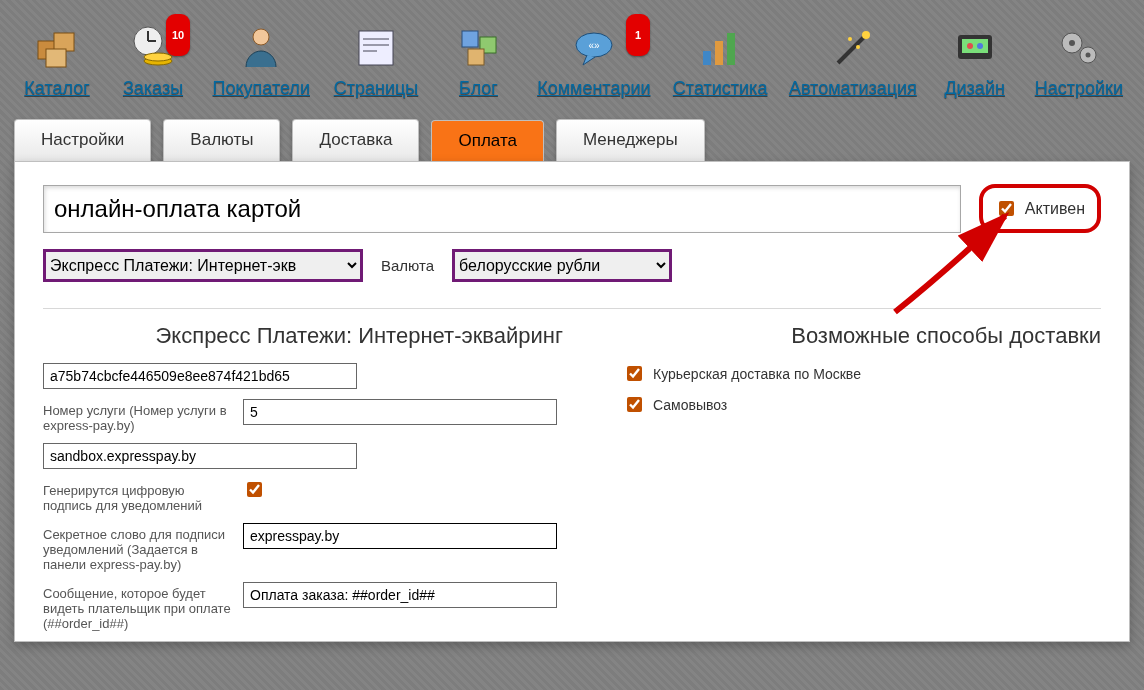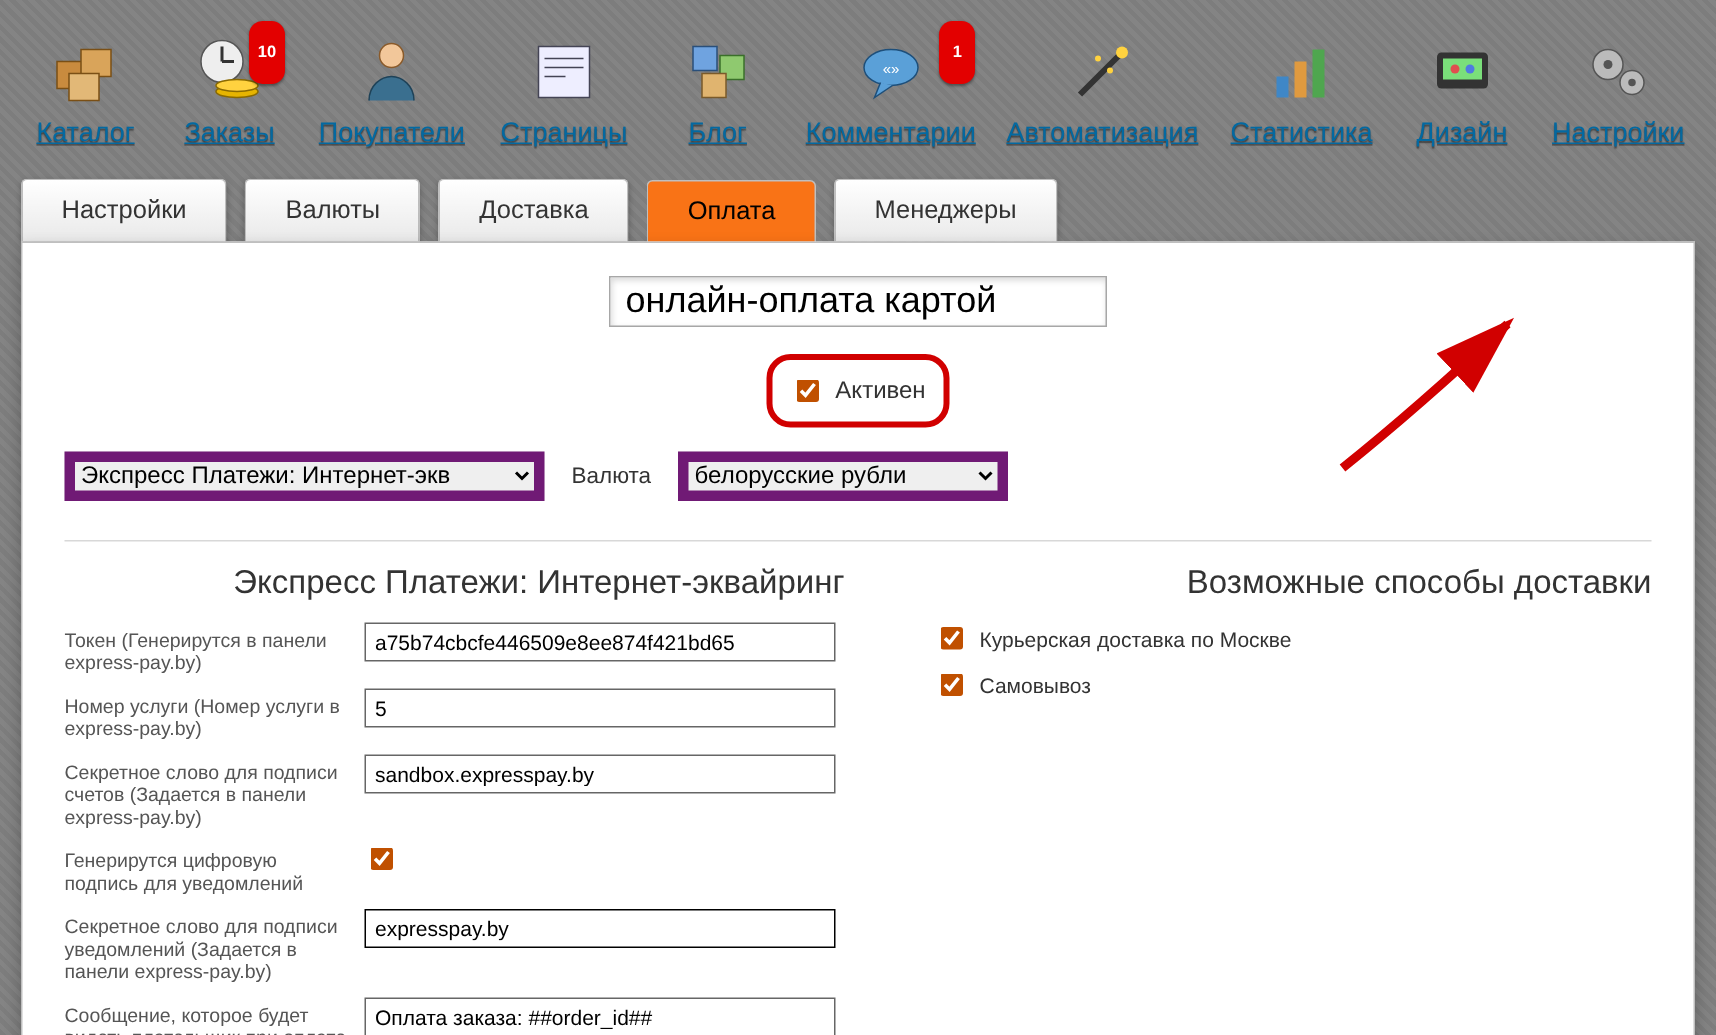--- a/index.html
+++ b/index.html
@@ -75,21 +75,21 @@
     color:#000;
   }
   .panel{
     background:#fff;
     border:1px solid #bfbfbf;
     margin:0 14px;
     padding:22px 28px 0 28px;
     min-height:440px;
     box-shadow:0 4px 10px rgba(0,0,0,.25);
   }
-  .name-row{display:flex;gap:18px;align-items:center;flex-direction:column;}
+  .name-row{display:flex;gap:18px;align-items:center;}
   .name-input{
     flex:1;
     height:42px;
     font-size:24px;
     padding:2px 10px;
     border:1px solid #a7a7a7;
     box-shadow:inset 1px 2px 4px rgba(0,0,0,.15);
   }
   .active-box{
     border:4px solid #d10000;
@@ -97,21 +97,21 @@
     padding:10px 12px;
     font-size:16px;
     display:flex;align-items:center;gap:8px;
   }
   .arrow{
     position:absolute;
     pointer-events:none;
   }
   .row2{display:flex;gap:18px;align-items:center;margin-top:16px;}
   select.small{
-    height:33px;font-size:16px;border:7px solid #701a75;
+    height:33px;font-size:16px;border:3px solid #701a75;
   }
   .midlabel{font-size:15px;}
   hr.sep{border:none;border-top:1px solid #d8d8d8;margin:26px 0 14px;}
   .columns{display:flex;gap:60px;}
   .col-left{flex:0 0 520px;}
   .col-right{flex:1;}
   h3{font-size:22px;font-weight:normal;margin:0 0 14px;text-align:right;}
   .form-row{display:flex;align-items:flex-start;margin-bottom:10px;}
   .form-row .lbl{
     width:190px;
@@ -204,38 +204,38 @@
           <text x="25" y="26" text-anchor="middle" fill="#fff" font-size="10">«»</text>
         </svg>
     </div>
     <span class="badge">1</span>
     <span class="label">Комментарии</span>
   </div>
 
   <div class="top-item">
     <div class="icon-box">
       <svg class="svg-ic" viewBox="0 0 50 48">
+          <rect x="8" y="28" width="8" height="14" fill="#3f87c7"></rect>
+          <rect x="20" y="18" width="8" height="24" fill="#e09a3f"></rect>
+          <rect x="32" y="10" width="8" height="32" fill="#4fa64f"></rect>
+        </svg>
+    </div>
+    <span class="label">Статистика</span>
+  </div>
+
+  <div class="top-item">
+    <div class="icon-box">
+      <svg class="svg-ic" viewBox="0 0 50 48">
           <line x1="10" y1="40" x2="38" y2="12" stroke="#333" stroke-width="4"></line>
           <circle cx="38" cy="12" r="4" fill="#ffd23f"></circle>
           <circle cx="30" cy="24" r="2" fill="#ffd23f"></circle>
           <circle cx="22" cy="16" r="2" fill="#ffd23f"></circle>
         </svg>
     </div>
     <span class="label">Автоматизация</span>
-  </div>
-
-  <div class="top-item">
-    <div class="icon-box">
-      <svg class="svg-ic" viewBox="0 0 50 48">
-          <rect x="8" y="28" width="8" height="14" fill="#3f87c7"></rect>
-          <rect x="20" y="18" width="8" height="24" fill="#e09a3f"></rect>
-          <rect x="32" y="10" width="8" height="32" fill="#4fa64f"></rect>
-        </svg>
-    </div>
-    <span class="label">Статистика</span>
   </div>
 
   <div class="top-item">
     <div class="icon-box">
       <svg class="svg-ic" viewBox="0 0 50 48">
           <rect x="8" y="12" width="34" height="24" rx="3" fill="#333"></rect>
           <rect x="12" y="16" width="26" height="14" fill="#7adf7a"></rect>
           <circle cx="20" cy="23" r="3" fill="#e04f4f"></circle>
           <circle cx="30" cy="23" r="3" fill="#4f7ae0"></circle>
         </svg>
@@ -293,31 +293,29 @@
     </select>
   </div>
 
   <hr class="sep">
 
   <div class="columns">
     <div class="col-left">
       <h3>Экспресс Платежи: Интернет-эквайринг</h3>
 
       <div class="form-row">
-        <div class="lbl">Токен (Генерирутся в панели express-pay.by)</div>
         <input type="text" value="a75b74cbcfe446509e8ee874f421bd65" style="">
       </div>
 
       <div class="form-row">
         <div class="lbl">Номер услуги (Номер услуги в express-pay.by)</div>
         <input type="text" value="5" style="">
       </div>
 
       <div class="form-row">
-        <div class="lbl">Секретное слово для подписи счетов (Задается в панели express-pay.by)</div>
         <input type="text" value="sandbox.expresspay.by" style="">
       </div>
 
       <div class="form-row">
         <div class="lbl">Генерирутся цифровую подпись для уведомлений</div>
         <input type="checkbox" checked="" style="">
       </div>
 
       <div class="form-row">
         <div class="lbl">Секретное слово для подписи уведомлений (Задается в панели express-pay.by)</div>

